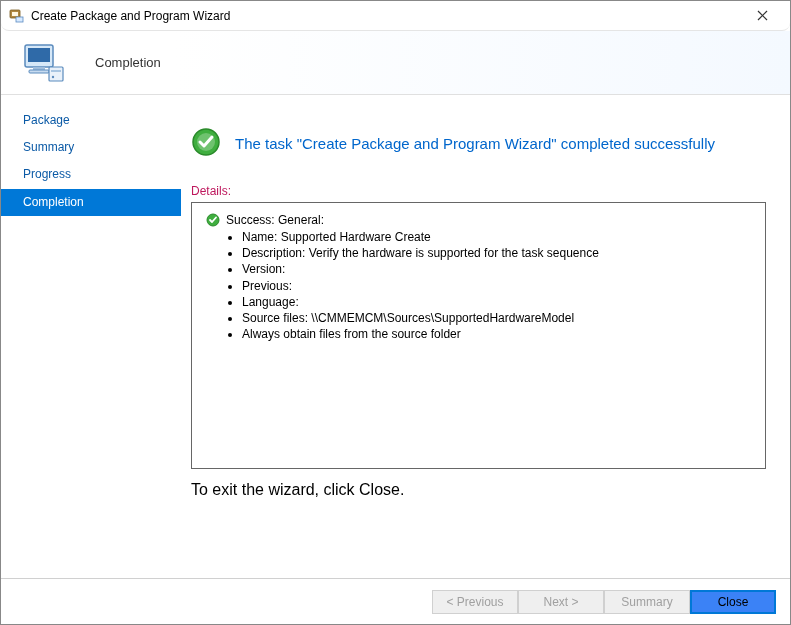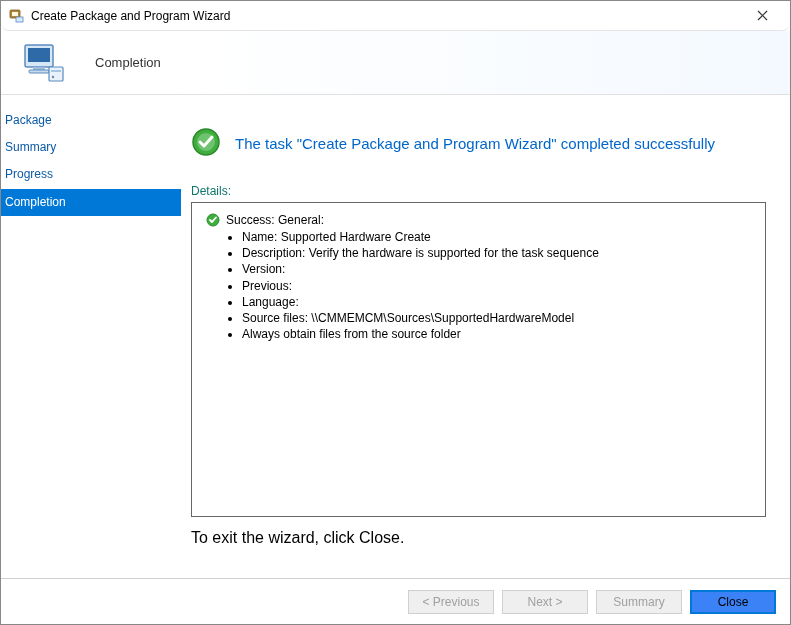--- a/index.html
+++ b/index.html
@@ -51,21 +51,21 @@
       display: flex;
       min-height: 0;
     }
     .sidebar {
       width: 180px;
       background: #fff;
       padding-top: 12px;
       flex-shrink: 0;
     }
     .sidebar-item {
-      padding: 4px 4px;
+      padding: 4px 22px;
       font-size: 12px;
       color: #0b5aa6;
       cursor: pointer;
       line-height: 1.6;
     }
     .sidebar-item.selected {
       background: #0078d7;
       color: #fff;
     }
     .main {
@@ -81,26 +81,26 @@
       margin-bottom: 24px;
     }
     .success-row .success-icon { margin-right: 14px; }
     .success-text {
       color: #0066cc;
       font-size: 15px;
     }
     .details-label {
       font-size: 12px;
       margin-bottom: 4px;
-      color: #0f766e;
+      color: #be185d;
     }
     .details-box {
       border: 1px solid #666;
       flex: none;
-      height: 315px;
+      height: 267px;
       padding: 10px 14px;
       overflow: auto;
       background: #fff;
     }
     .detail-header {
       display: flex;
       align-items: center;
       font-size: 12px;
       margin-bottom: 2px;
     }
@@ -115,21 +115,20 @@
       margin-top: 12px;
       font-size: 16px;
     }
     .footer {
       height: 46px;
       border-top: 1px solid #d0d0d0;
       display: flex;
       align-items: center;
       justify-content: flex-end;
       padding-right: 14px;
-      gap: 8px;
       background: #fff;
     }
     .btn {
       min-width: 86px;
       height: 24px;
       font-size: 12px;
       border: 1px solid #adadad;
       background: #e1e1e1;
       cursor: pointer;
       padding: 0 10px;

